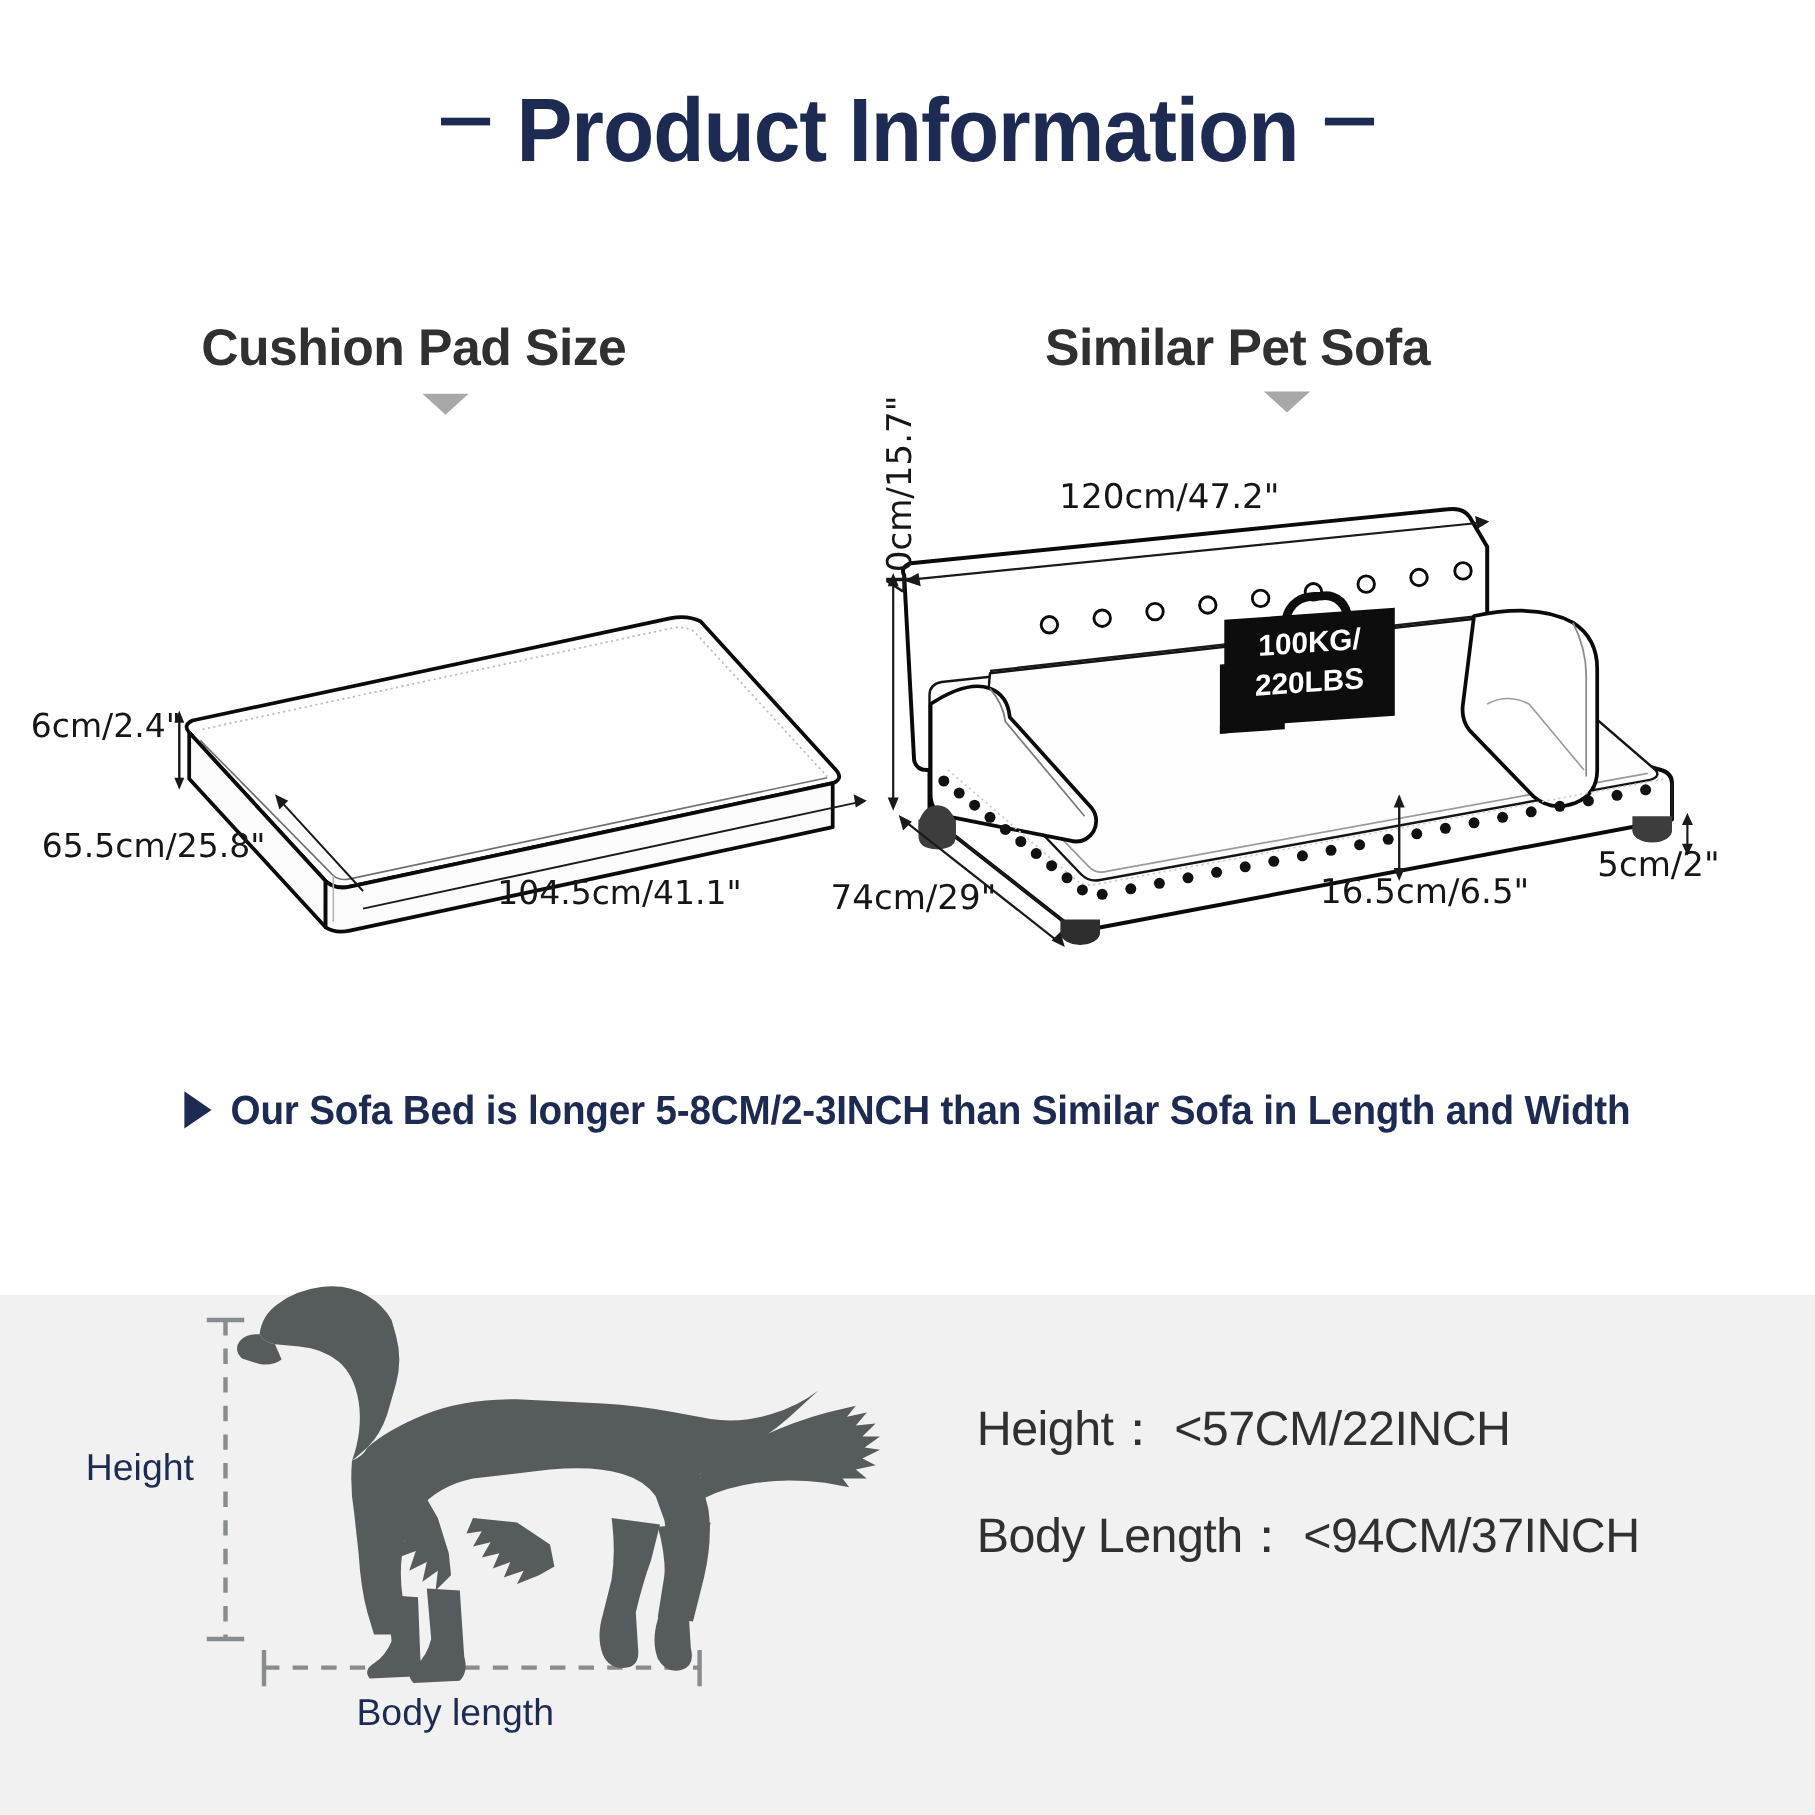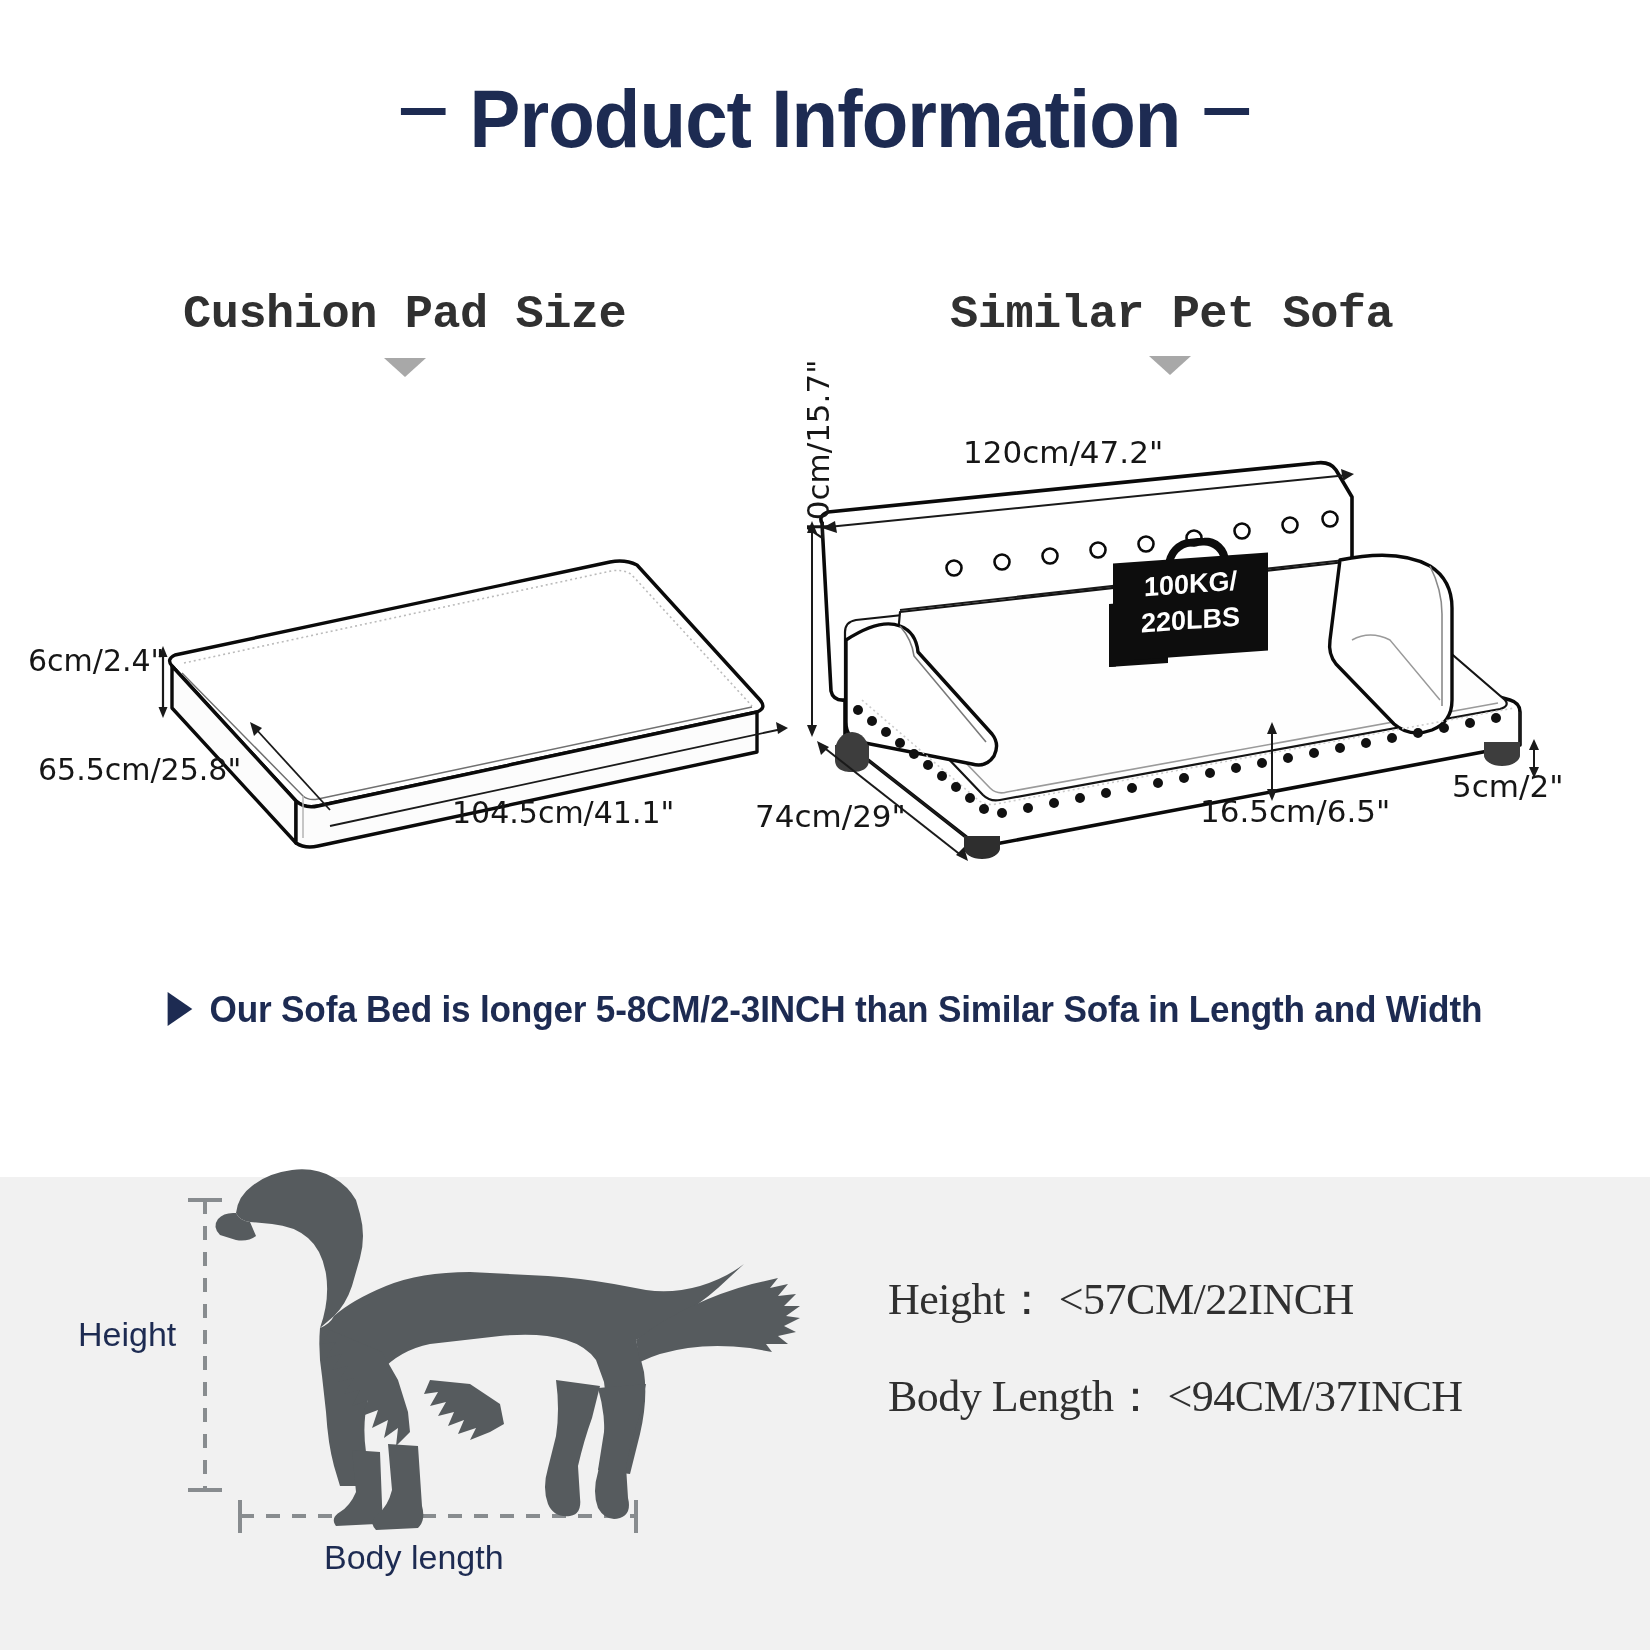--- a/index.html
+++ b/index.html
@@ -37,21 +37,21 @@
     height: 7px;
     background: #1d2b52;
     margin: 0 26px;
     position: relative;
     top: -14px;
   }
 
   
   .sec-head {
     position: absolute;
-    font-family: Liberation Mono, monospace;
+    font-family: Liberation Sans, sans-serif;
     font-weight: bold;
     font-size: 47px;
     color: #303030;
     white-space: nowrap;
     letter-spacing: -0.5px;
   }
   .sec-head.left  { left: 183px; top: 288px; }
   .sec-head.right { left: 950px; top: 288px; }
 
   .tri-down {
@@ -189,21 +189,21 @@
     white-space: nowrap;
   }
 
   .spec-list {
     position: absolute;
     left: 888px;
     top: 1270px;
     width: 700px;
   }
   .spec-row {
-    font-family: Liberation Serif, serif;
+    font-family: Liberation Sans, sans-serif;
     font-size: 44px;
     color: #303030;
     white-space: nowrap;
     margin-bottom: 38px;
     letter-spacing: -0.5px;
   }
 </style>
 </head>
 <body>
 

